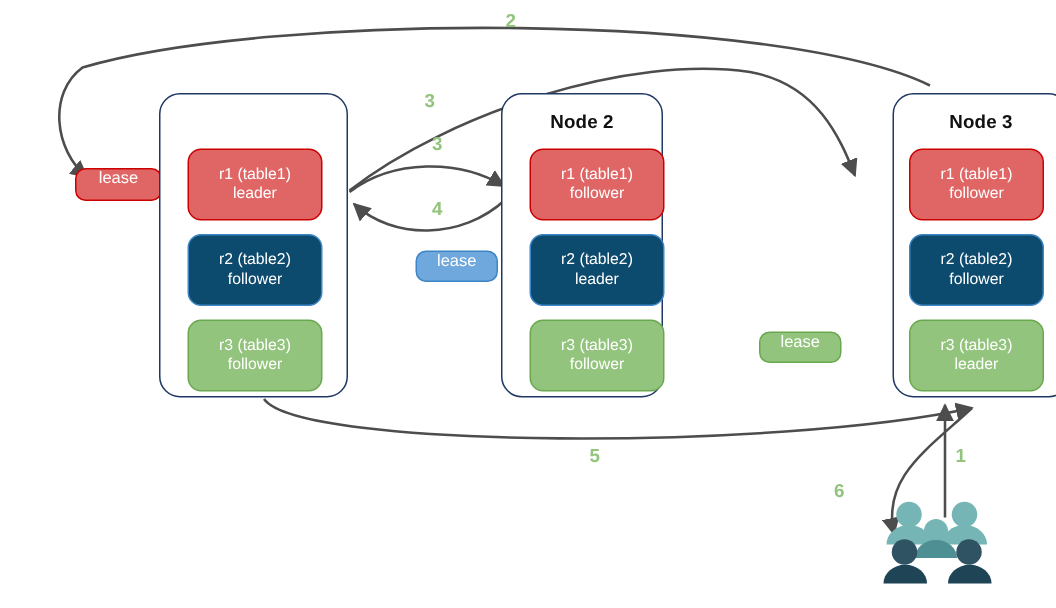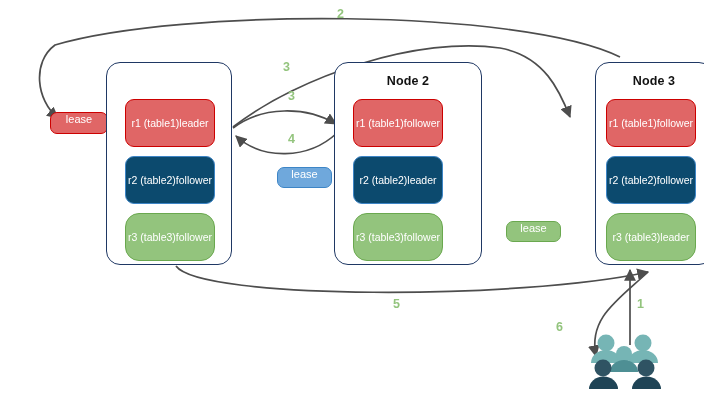--- a/index.html
+++ b/index.html
@@ -22,34 +22,34 @@
     font-weight:bold;
     font-size:12.5px;
     color:#111111;
     letter-spacing:.1px;
   }
   .replica{
     position:absolute;
     box-sizing:border-box;
     border-radius:9px;
     display:flex;
-    flex-direction:row;
+    flex-direction:column;
     align-items:center;
     justify-content:center;
     color:#ffffff;
     font-size:10.5px;
     line-height:13px;
     text-align:center;
     border-width:1.4px;
     border-style:solid;
   }
   .replica .ln{display:block;}
   .r-red{background:#e06666;border-color:#cc0000;}
   .r-blue{background:#0c4a6e;border-color:#3d85c6;}
-  .r-green{background:#93c47d;border-color:#6aa84f;border-radius:14px;}
+  .r-green{background:#93c47d;border-color:#6aa84f;}
 
   .lease{
     position:absolute;
     box-sizing:border-box;
     border-radius:7px;
     display:flex;
     justify-content:center;
     color:#ffffff;
     font-size:11px;
     border-width:1.4px;
@@ -122,21 +122,21 @@
     <div class="replica r-blue" style="left:18px;top:93px;width:90px;height:48px;">
       <span class="ln">r2 (table2)</span>
       <span class="ln">follower</span>
     </div>
     <div class="replica r-green" style="left:18px;top:150px;width:90px;height:48px;">
       <span class="ln">r3 (table3)</span>
       <span class="ln">follower</span>
     </div>
   </div>
 
-  <div class="node-box" style="left:334px;top:62px;width:148px;height:203px;">
+  <div class="node-box" style="left:334px;top:62px;width:108px;height:203px;">
     <div class="node-title" style="top:11px;">Node 2</div>
 
     <div class="replica r-red" style="left:18px;top:36px;width:90px;height:48px;">
       <span class="ln">r1 (table1)</span>
       <span class="ln">follower</span>
     </div>
     <div class="replica r-blue" style="left:18px;top:93px;width:90px;height:48px;">
       <span class="ln">r2 (table2)</span>
       <span class="ln">leader</span>
     </div>

